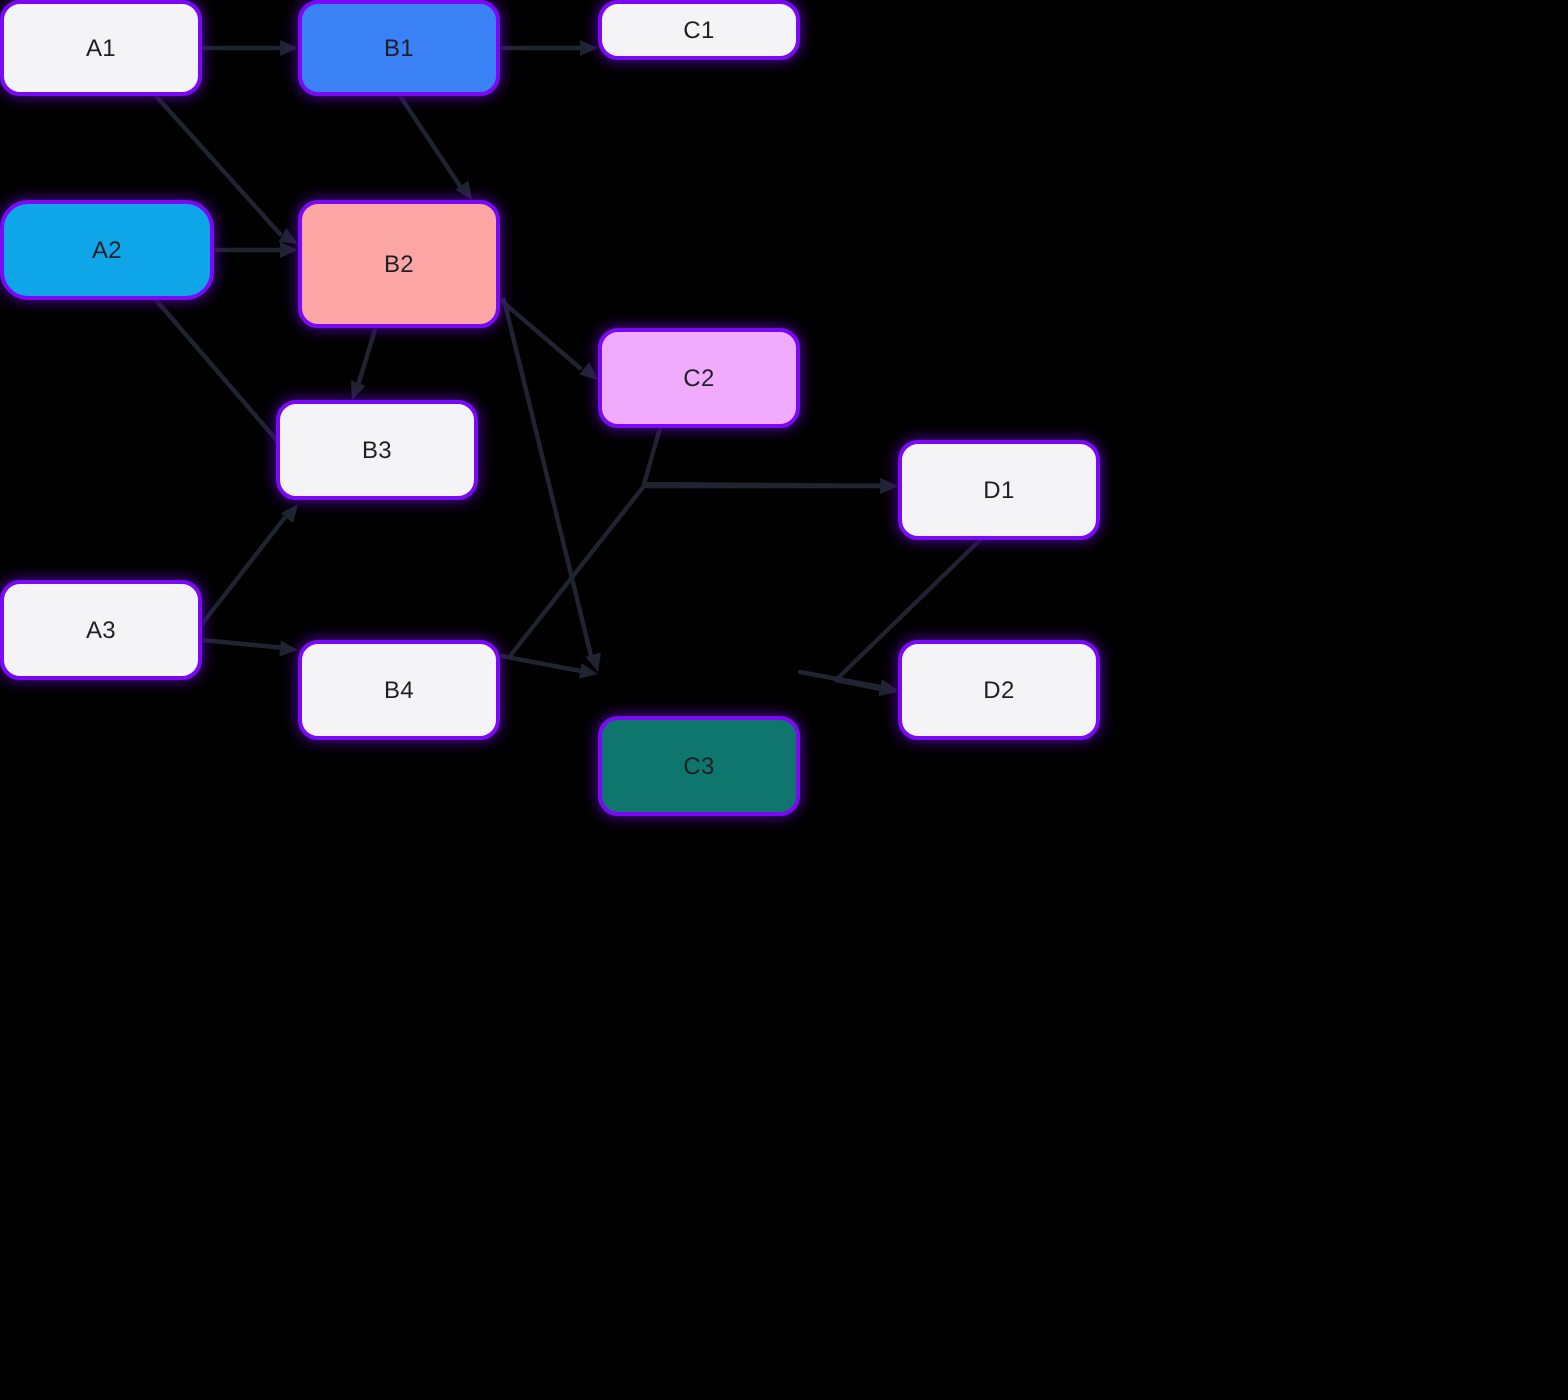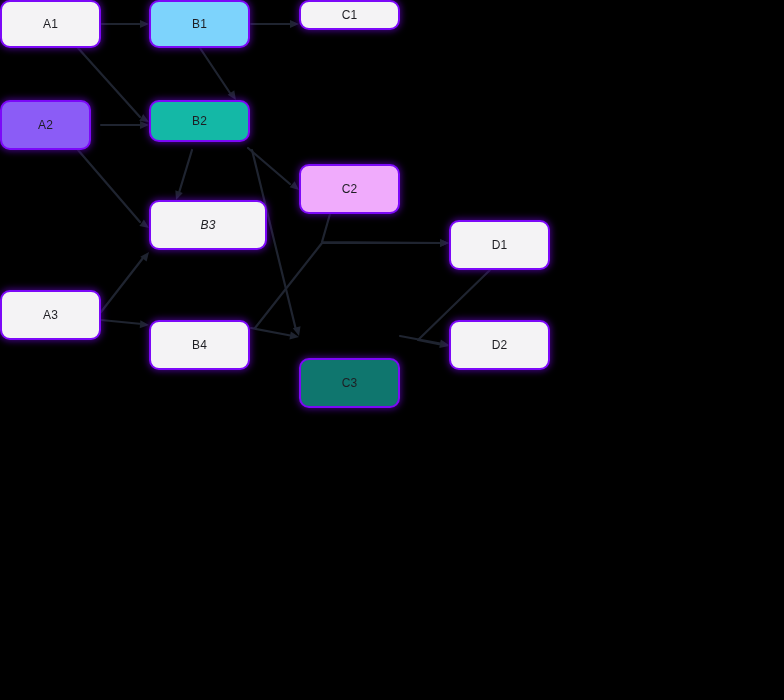--- a/index.html
+++ b/index.html
@@ -108,36 +108,36 @@
         <polygon class="edge-arrow" fill="#1f2430" points="0,0 -9,-4 -9,4" transform="translate(449,345) rotate(10)"></polygon>
         <path class="edge-path" d="M 490,270 L 418,340 L 443,345" stroke="#1f2430"></path>
         <polygon class="edge-arrow" fill="#1f2430" points="0,0 -9,-4 -9,4" transform="translate(449,346) rotate(12)"></polygon>
       </g>
   </svg>
 
   <div id="node-layer">
       <div class="node" style="left: 0px; top: 0px; width: 101px; height: 48px; background: rgb(244, 243, 245); border-color: rgb(124, 8, 248); color: rgb(30, 30, 35);">
         <span class="node-label">A1</span>
       </div>
-      <div class="node" style="left: 149px; top: 0px; width: 101px; height: 48px; background: #7dd3fc; border-color: rgb(124, 8, 248); color: rgb(30, 30, 35);">
+      <div class="node" style="left: 149px; top: 0px; width: 101px; height: 48px; background: #3b82f6; border-color: rgb(124, 8, 248); color: rgb(30, 30, 35);">
         <span class="node-label">B1</span>
       </div>
       <div class="node" style="left: 299px; top: 0px; width: 101px; height: 30px; background: rgb(244, 243, 245); border-color: rgb(124, 8, 248); color: rgb(30, 30, 35);">
         <span class="node-label">C1</span>
       </div>
-      <div class="node" style="left: 0px; top: 100px; width: 91px; height: 50px; background: #8b5cf6; border-color: rgb(124, 8, 248); color: rgb(30, 30, 35);">
+      <div class="node" style="left: 0px; top: 100px; width: 107px; height: 50px; background: #0ea5e9; border-color: rgb(124, 8, 248); color: rgb(30, 30, 35); border-radius: 14px;">
         <span class="node-label">A2</span>
       </div>
-      <div class="node" style="left: 149px; top: 100px; width: 101px; height: 42px; background: #14b8a6; border-color: rgb(124, 8, 248); color: rgb(30, 30, 35);">
+      <div class="node" style="left: 149px; top: 100px; width: 101px; height: 64px; background: #fca5a5; border-color: rgb(124, 8, 248); color: rgb(30, 30, 35);">
         <span class="node-label">B2</span>
       </div>
       <div class="node" style="left: 299px; top: 164px; width: 101px; height: 50px; background: #f0abfc; border-color: rgb(124, 8, 248); color: rgb(30, 30, 35);">
         <span class="node-label">C2</span>
       </div>
-      <div class="node" style="left: 149px; top: 200px; width: 118px; height: 50px; background: rgb(244, 243, 245); border-color: rgb(124, 8, 248); color: rgb(30, 30, 35); font-style: italic;">
+      <div class="node" style="left: 138px; top: 200px; width: 101px; height: 50px; background: rgb(244, 243, 245); border-color: rgb(124, 8, 248); color: rgb(30, 30, 35);">
         <span class="node-label">B3</span>
       </div>
       <div class="node" style="left: 449px; top: 220px; width: 101px; height: 50px; background: rgb(244, 243, 245); border-color: rgb(124, 8, 248); color: rgb(30, 30, 35);">
         <span class="node-label">D1</span>
       </div>
       <div class="node" style="left: 0px; top: 290px; width: 101px; height: 50px; background: rgb(244, 243, 245); border-color: rgb(124, 8, 248); color: rgb(30, 30, 35);">
         <span class="node-label">A3</span>
       </div>
       <div class="node" style="left: 149px; top: 300px; width: 101px; height: 50px; background: rgb(244, 243, 245); border-color: rgb(124, 8, 248); color: rgb(30, 30, 35); margin-top: 20px;">
         <span class="node-label">B4</span>

